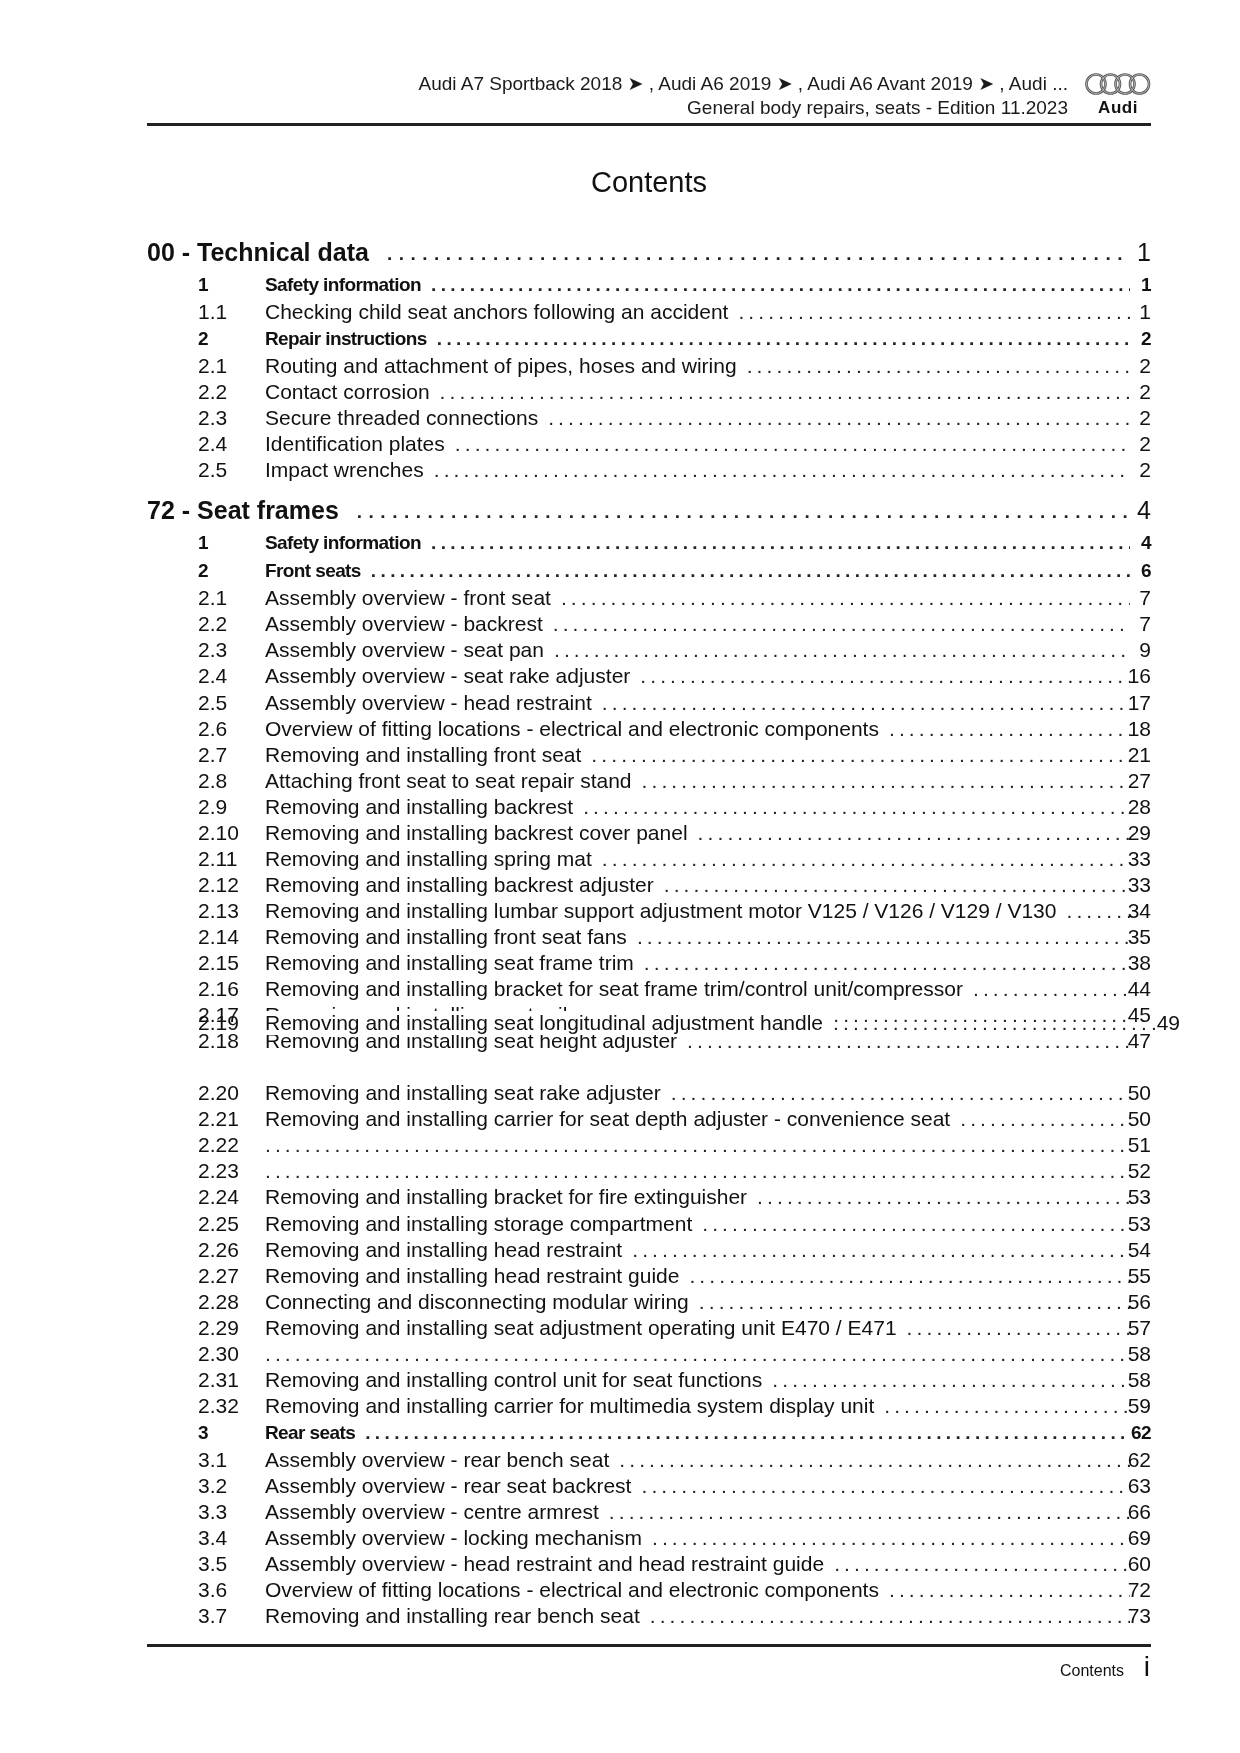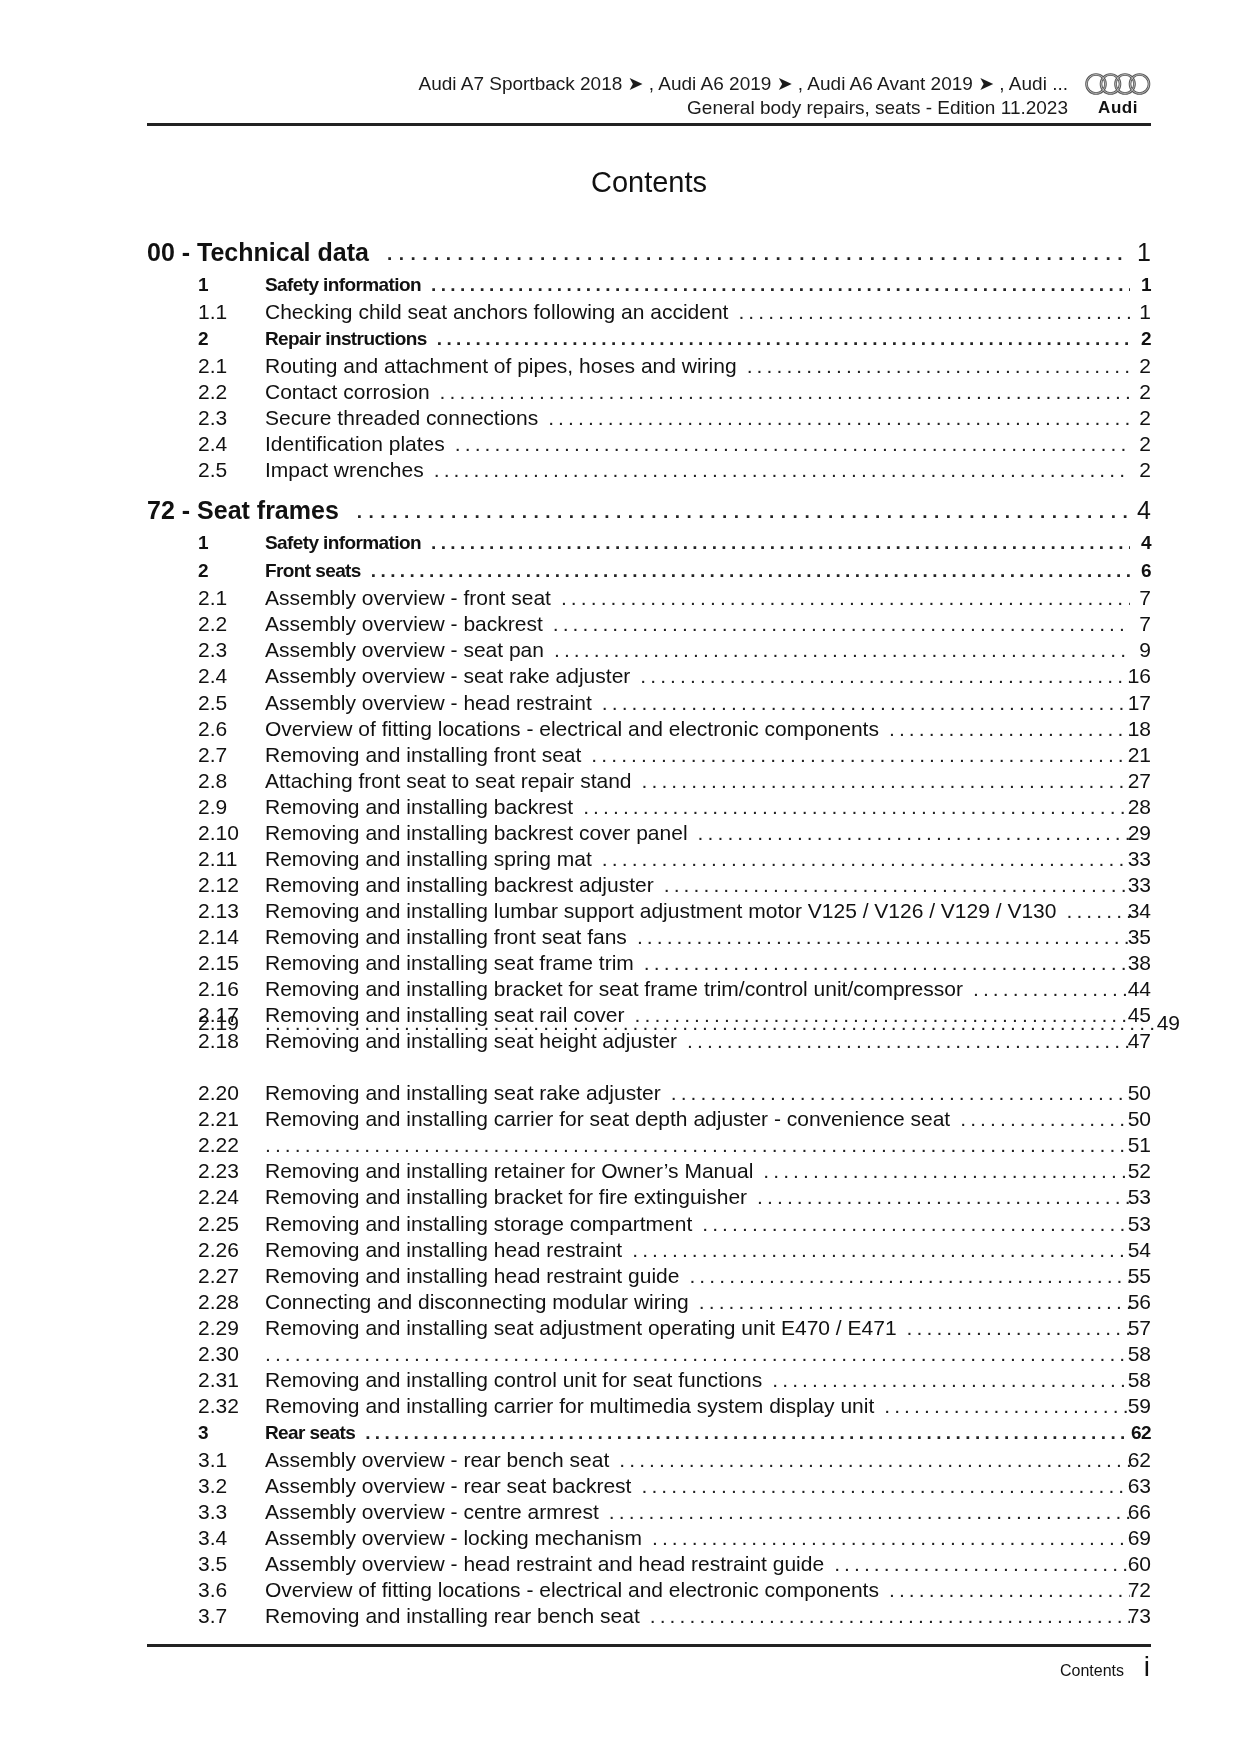--- a/index.html
+++ b/index.html
@@ -298,20 +298,21 @@
       <span class="num">2.18</span>
       <div class="ttl">
         <span class="t">Removing and installing seat height adjuster</span>
         <span class="dots">................................................................................................................................................................</span>
       </div>
       <span class="pg">47</span>
     </div>
     <div class="row l2" style="top: 1011px; padding-left: 29px;">
       <span class="num">2.19</span>
       <div class="ttl">
+        <span class="t">Removing and installing seat longitudinal adjustment handle</span>
         <span class="dots">................................................................................................................................................................</span>
       </div>
       <span class="pg">49</span>
     </div>
     <div class="row l2" style="top: 1081px;">
       <span class="num">2.20</span>
       <div class="ttl">
         <span class="t">Removing and installing seat rake adjuster</span>
         <span class="dots">................................................................................................................................................................</span>
       </div>
@@ -328,21 +329,20 @@
     <div class="row l2" style="top: 1133px;">
       <span class="num">2.22</span>
       <div class="ttl">
         <span class="dots">................................................................................................................................................................</span>
       </div>
       <span class="pg">51</span>
     </div>
     <div class="row l2" style="top: 1159px;">
       <span class="num">2.23</span>
       <div class="ttl">
-        <span class="t">Removing and installing retainer for Owner’s Manual</span>
         <span class="dots">................................................................................................................................................................</span>
       </div>
       <span class="pg">52</span>
     </div>
     <div class="row l2" style="top: 1185px;">
       <span class="num">2.24</span>
       <div class="ttl">
         <span class="t">Removing and installing bracket for fire extinguisher</span>
         <span class="dots">................................................................................................................................................................</span>
       </div>

